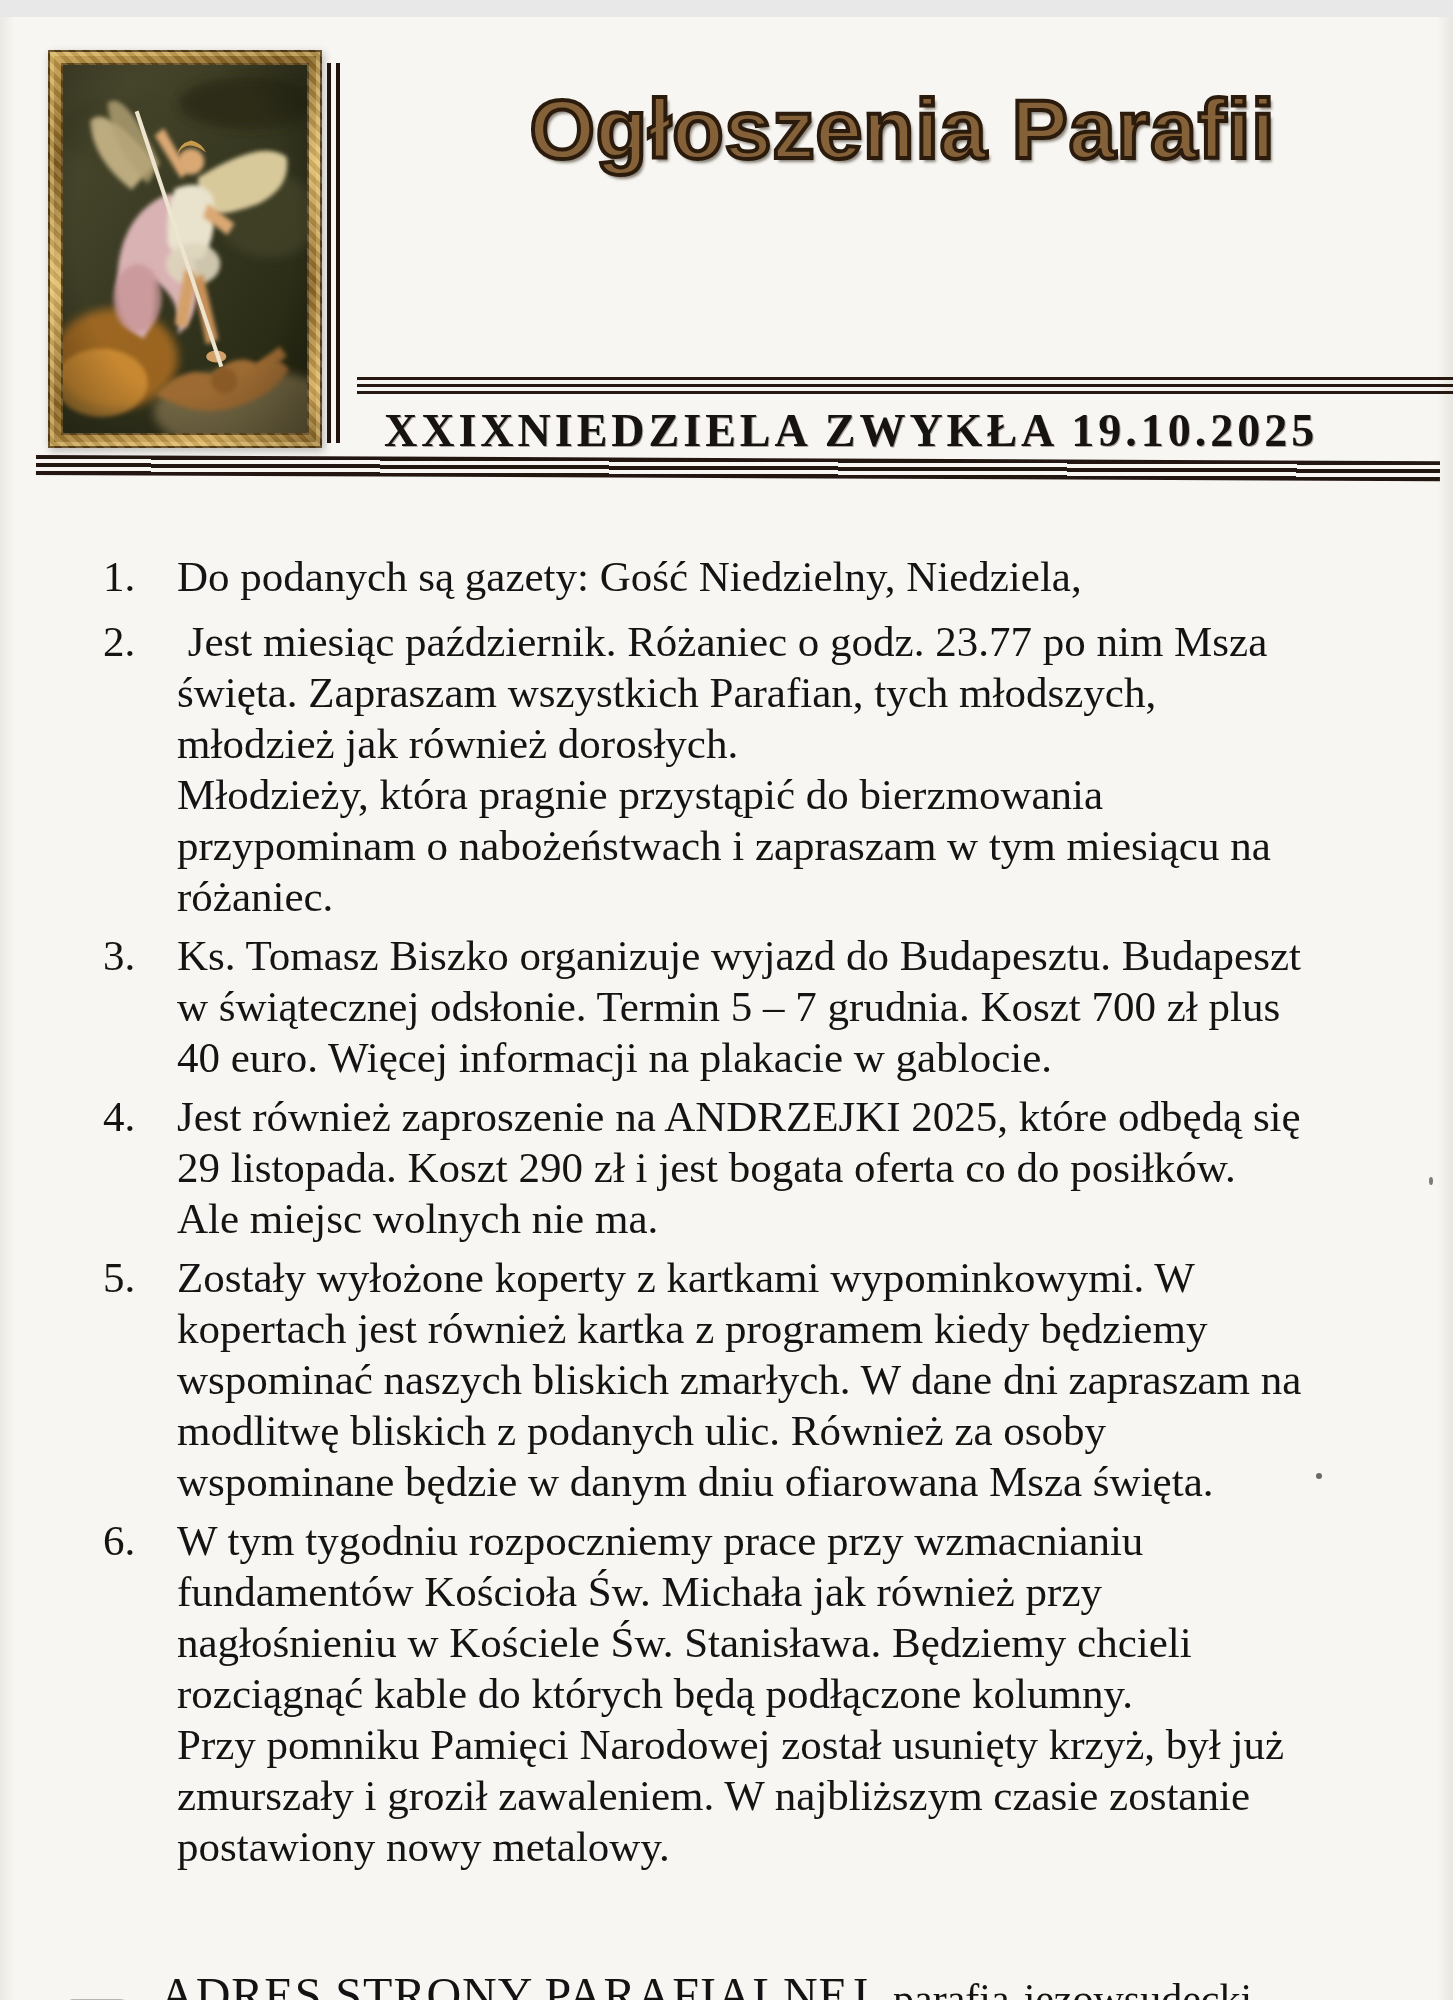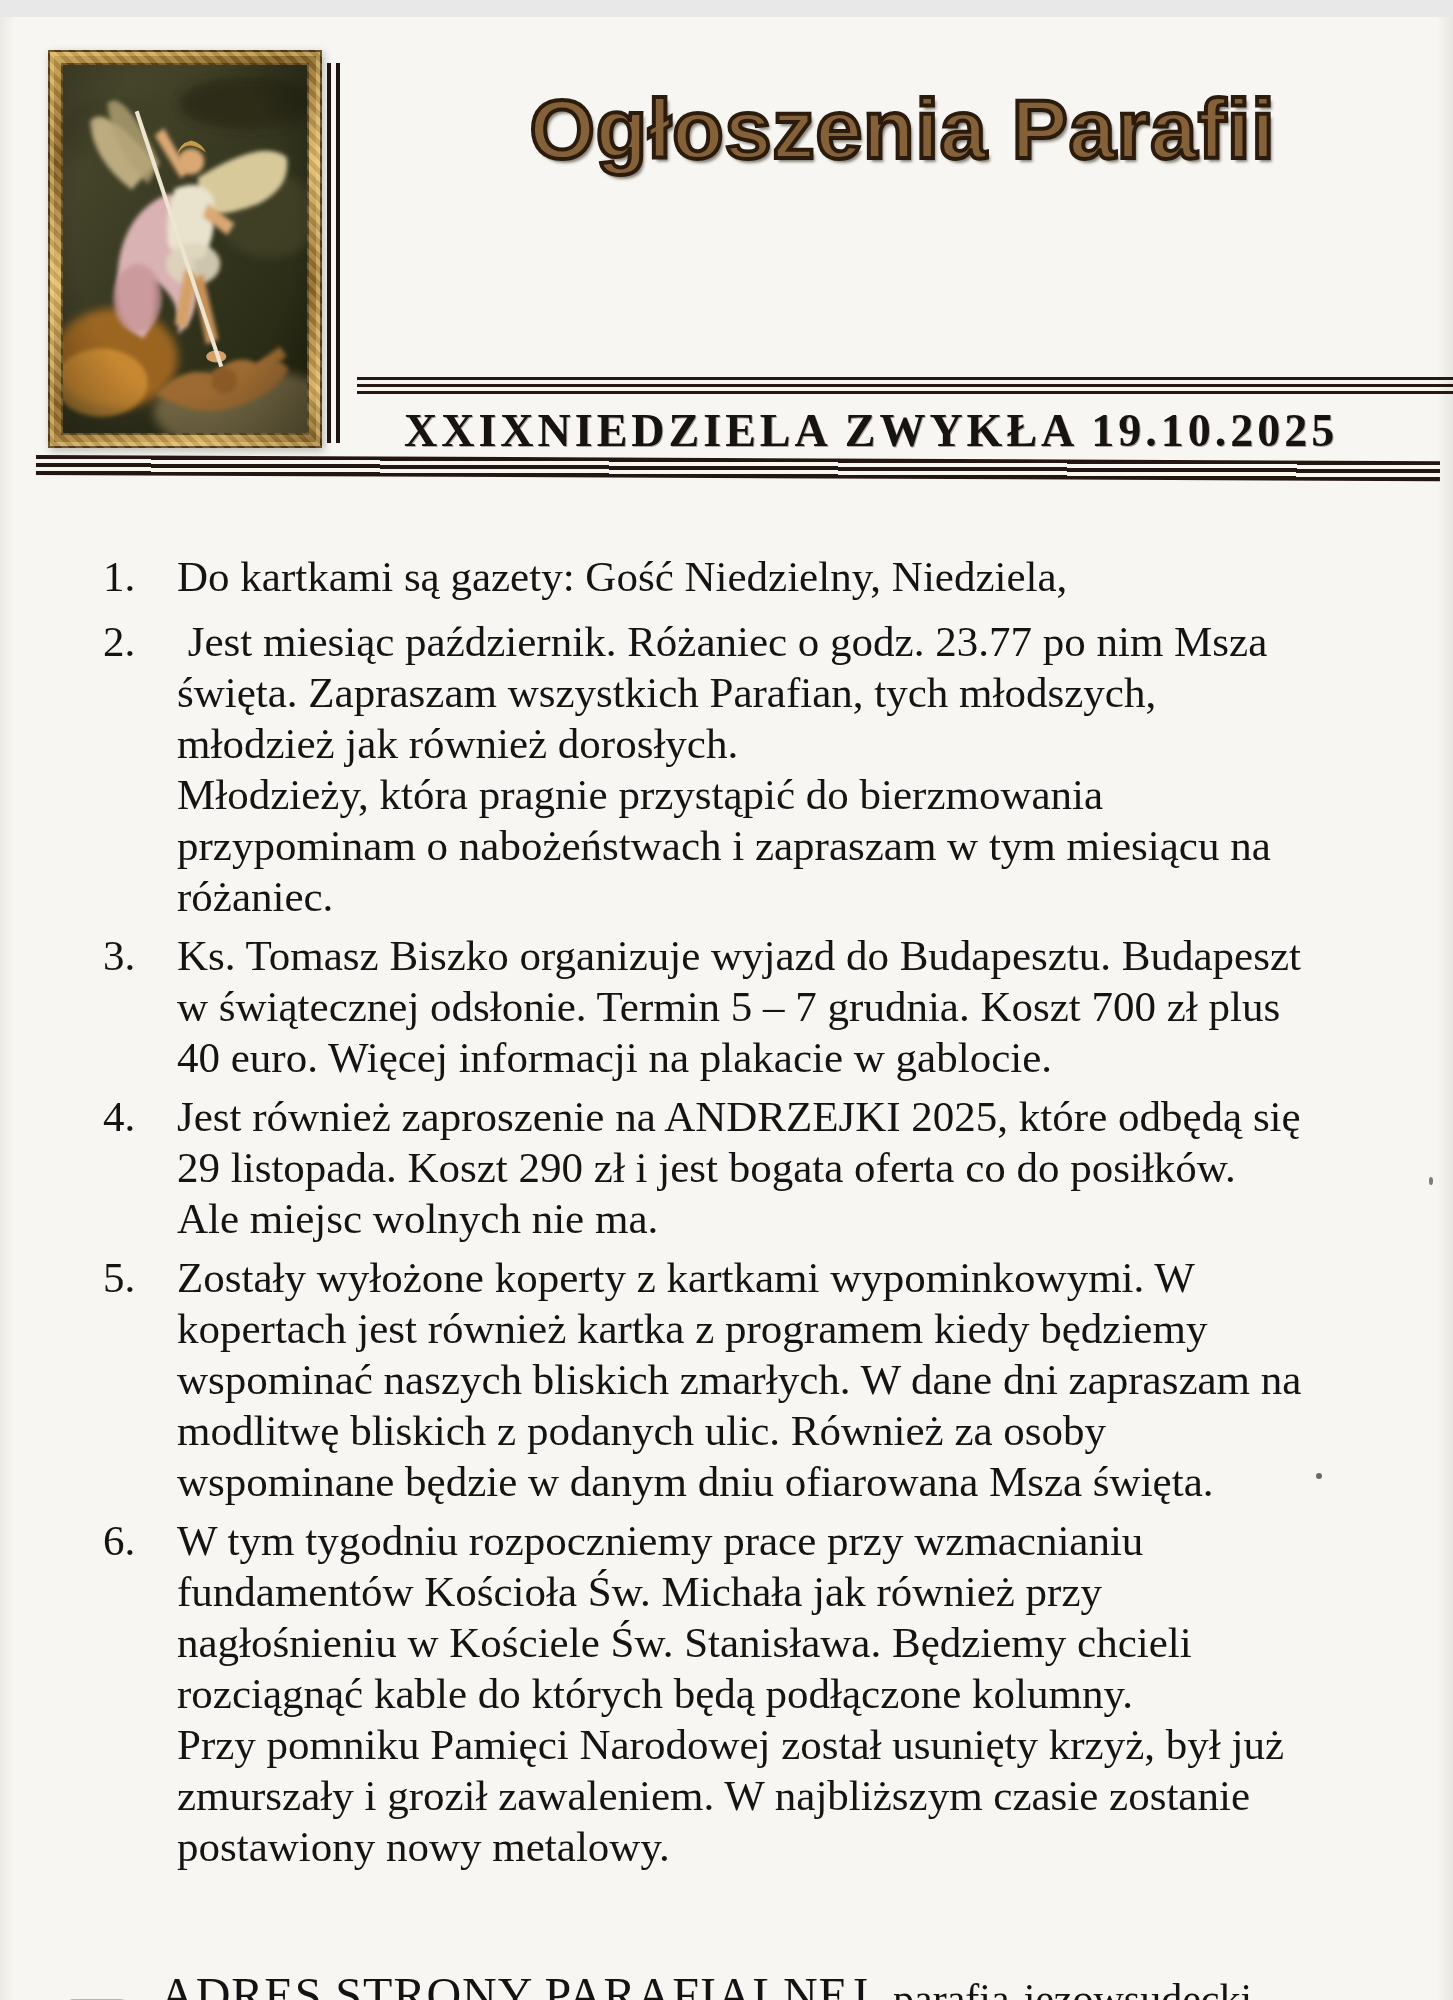--- a/index.html
+++ b/index.html
@@ -54,21 +54,21 @@
     text-align:center;
     font-family:"Liberation Sans", sans-serif;
     font-weight:700;
     font-size:84px; line-height:101px; letter-spacing:1px;
     color: var(--title-fill, #85613a);
     -webkit-text-stroke: 4px var(--title-outline, #2b1b0c);
     text-shadow: 3px 4px 3px rgba(32,19,6,.5);
     white-space:nowrap;
   }
   .subtitle {
-    position:absolute; left:404px; top:388px;
+    position:absolute; left:384px; top:388px;
     font-family:"Liberation Serif", serif;
     font-weight:700; font-size:46px; line-height:52px; letter-spacing:4px;
     color:#171310;
     text-shadow: 1px 1px 0 rgba(40,25,15,.35);
     white-space:nowrap;
   }
 
   
   .announcements {
     position:absolute; left:103px; top:534px; width:1330px;
@@ -168,21 +168,21 @@
 
   <div class="rule rule-top"></div>
 
   <div class="subtitle">XXIXNIEDZIELA ZWYKŁA 19.10.2025</div>
 
   <div class="rule rule-full"></div>
 
   <ol class="announcements">
     <li class="announcement">
       <span class="num">1.</span>
-      <span class="body">Do kartkami są gazety: Gość Niedzielny, Niedziela,</span>
+      <span class="body">Do podanych są gazety: Gość Niedzielny, Niedziela,</span>
     </li>
 
     <li class="announcement">
       <span class="num">2.</span>
       <span class="body"> Jest miesiąc październik. Różaniec o godz. 23.77 po nim Msza
 święta. Zapraszam wszystkich Parafian, tych młodszych,
 młodzież jak również dorosłych.
 Młodzieży, która pragnie przystąpić do bierzmowania
 przypominam o nabożeństwach i zapraszam w tym miesiącu na
 różaniec.</span>

